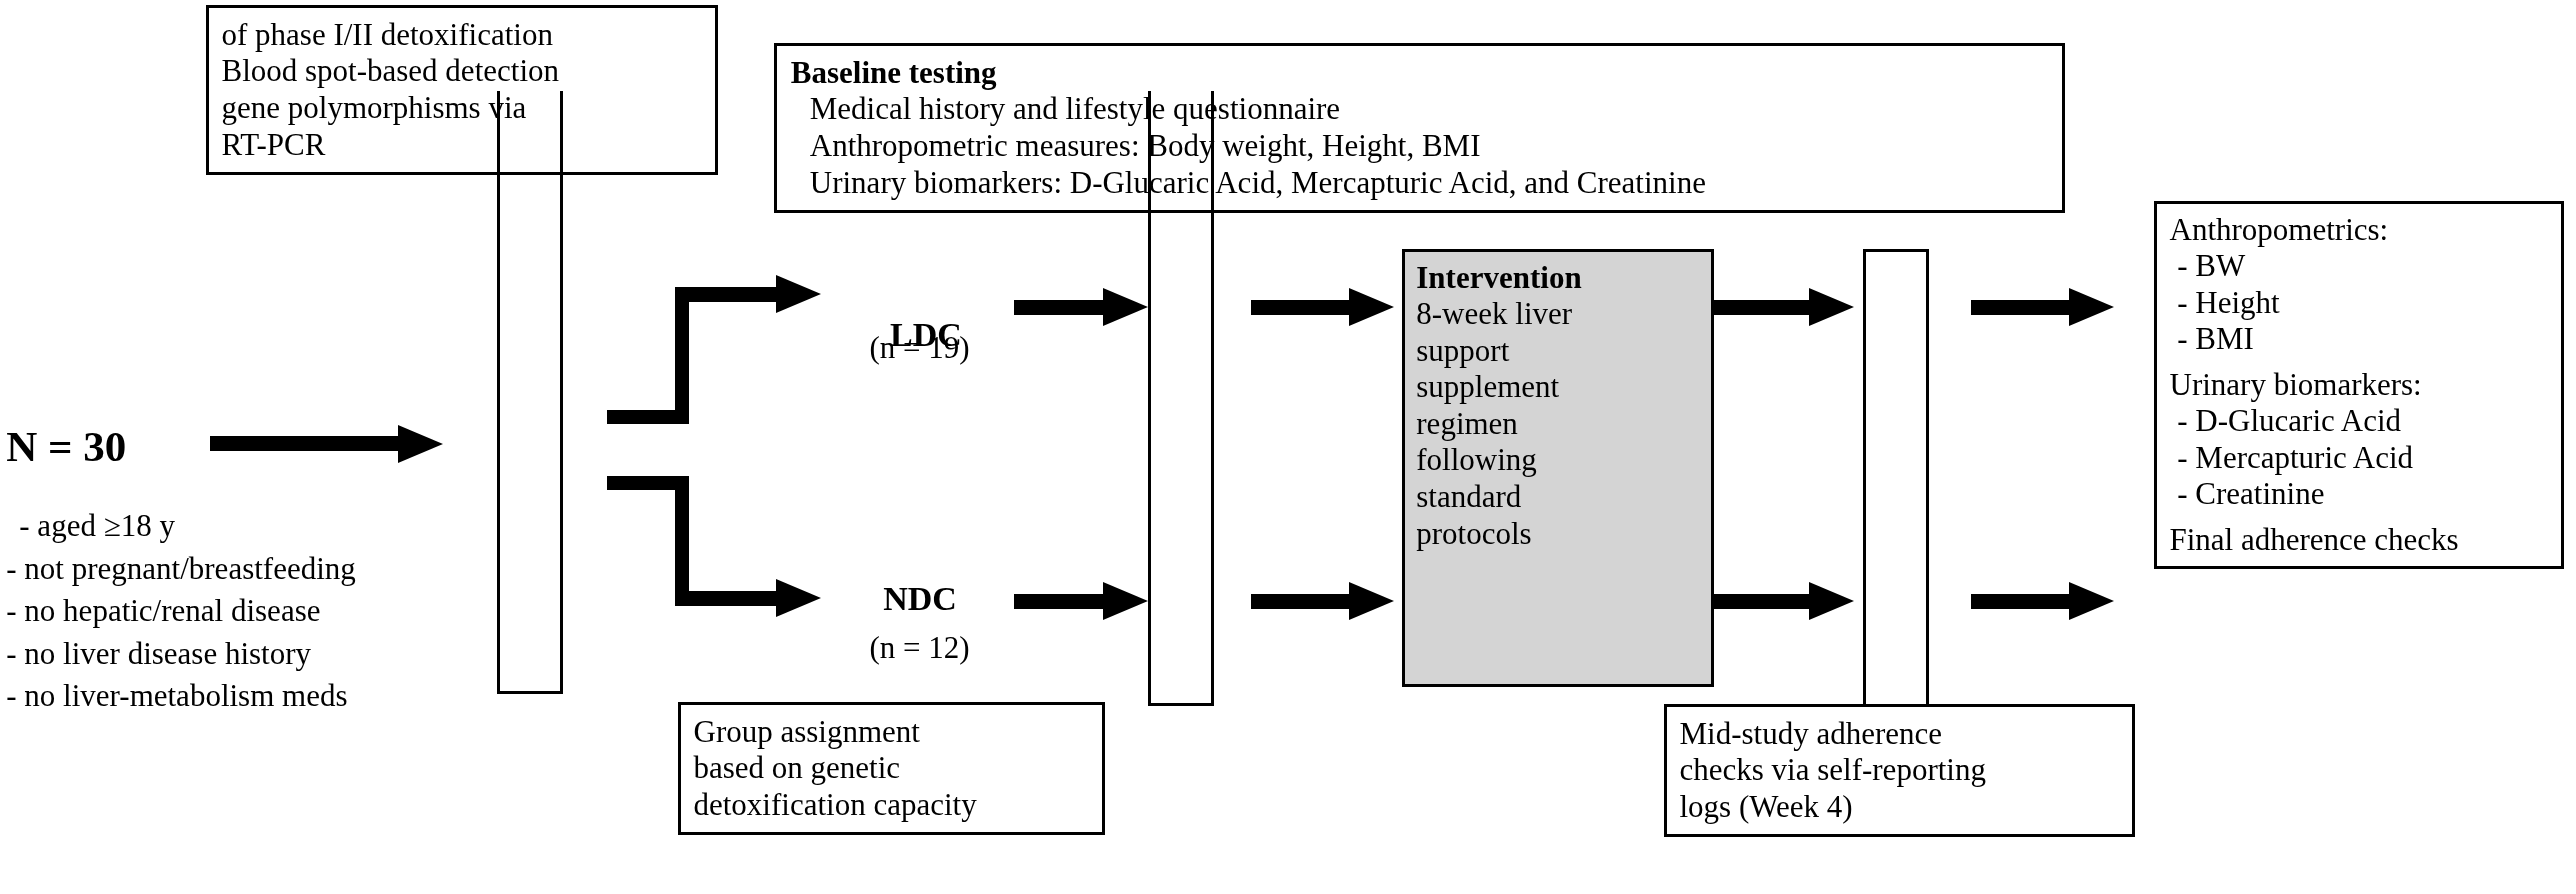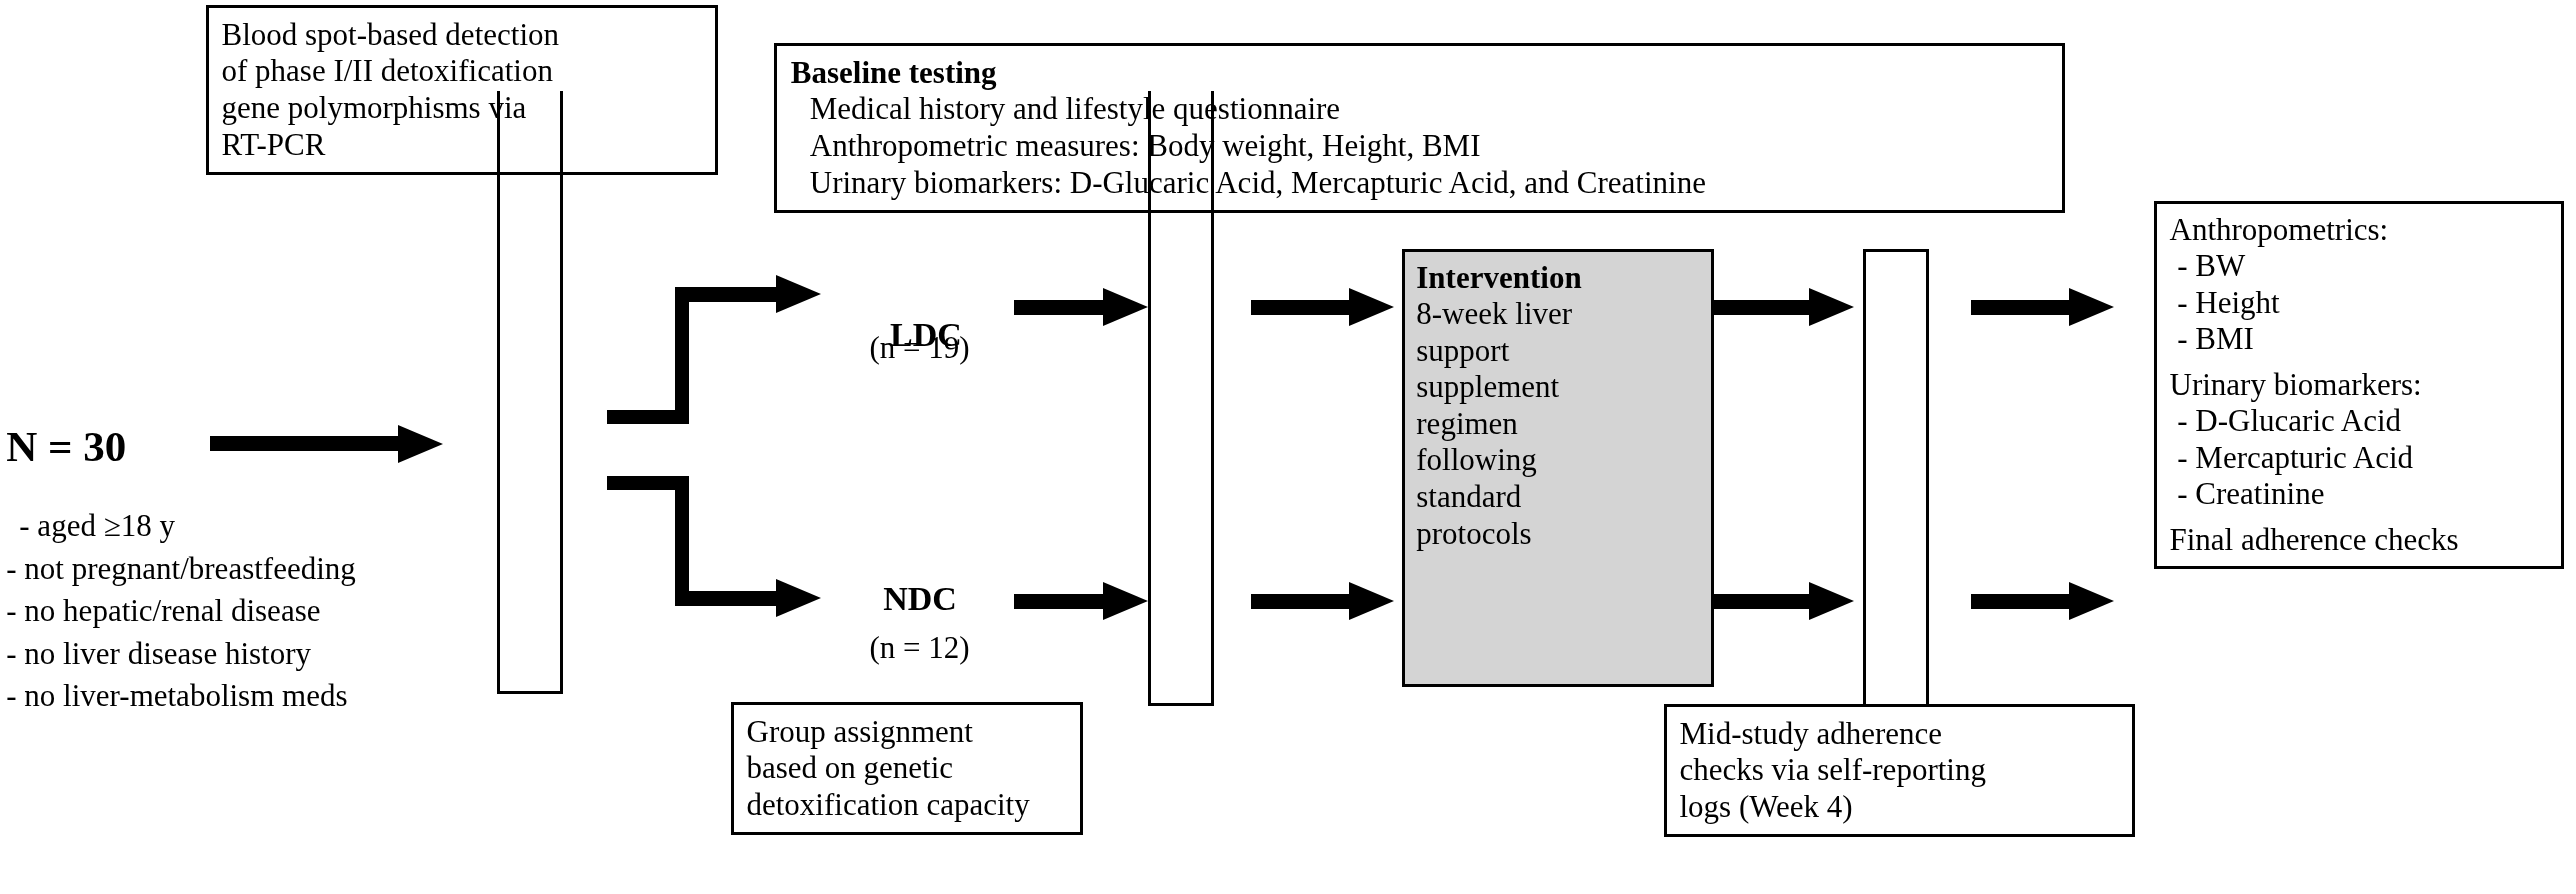--- a/index.html
+++ b/index.html
@@ -105,22 +105,22 @@
   }
   
   .elbow { position: absolute; background: #000; }
 </style>
 </head>
 <body>
 
 <div id="canvas">
 
   <div class="box" style="left:206px; top:5px; width:512px; height:88px; height:auto; padding:8.8px 12.5px;">
+    <div class="txt">of phase I/II detoxification</div>
     <div class="txt">Blood spot-based detection</div>
-    <div class="txt">of phase I/II detoxification</div>
     <div class="txt">gene polymorphisms via</div>
     <div class="txt">RT-PCR</div>
   </div>
 
   <div class="uconn" style="left:497px; top:91px; width:66px; height:603px;"></div>
 
   <div class="box" style="left:774px; top:5px; width:1291px; padding:8.8px 13.8px;margin-top:38px;">
     <div class="ttl">Baseline testing</div>
     <div class="txt indent1">Medical history and lifestyle questionnaire</div>
     <div class="txt indent1">Anthropometric measures: Body weight, Height, BMI</div>
@@ -165,21 +165,21 @@
   </div>
 
   <div class="grouplabel" style="left:851px; top:582px; width:138px;">NDC</div>
   <div class="groupn" style="left:838px; top:632px; width:163px;">(n = 12)</div>
 
   <div class="arrow" style="left:1014px; top:582px; width:150px; height:39px;">
     <div class="shaft" style="top:12px; width:100px; height:15px;"></div>
     <div class="head" style="left:89px; top:0px; border-width:19.4px 0 19.4px 45px;"></div>
   </div>
 
-  <div class="box" style="left:731px; top:702px; width:352px; padding:8.8px 12.5px;">
+  <div class="box" style="left:678px; top:702px; width:427px; padding:8.8px 12.5px;">
     <div class="txt">Group assignment</div>
     <div class="txt">based on genetic</div>
     <div class="txt">detoxification capacity</div>
   </div>
 
   <div class="arrow" style="left:1251px; top:288px; width:156px; height:39px;">
     <div class="shaft" style="top:12px; width:109px; height:15px;"></div>
     <div class="head" style="left:98px; top:0px; border-width:19.4px 0 19.4px 45px;"></div>
   </div>
   <div class="arrow" style="left:1251px; top:582px; width:156px; height:39px;">

